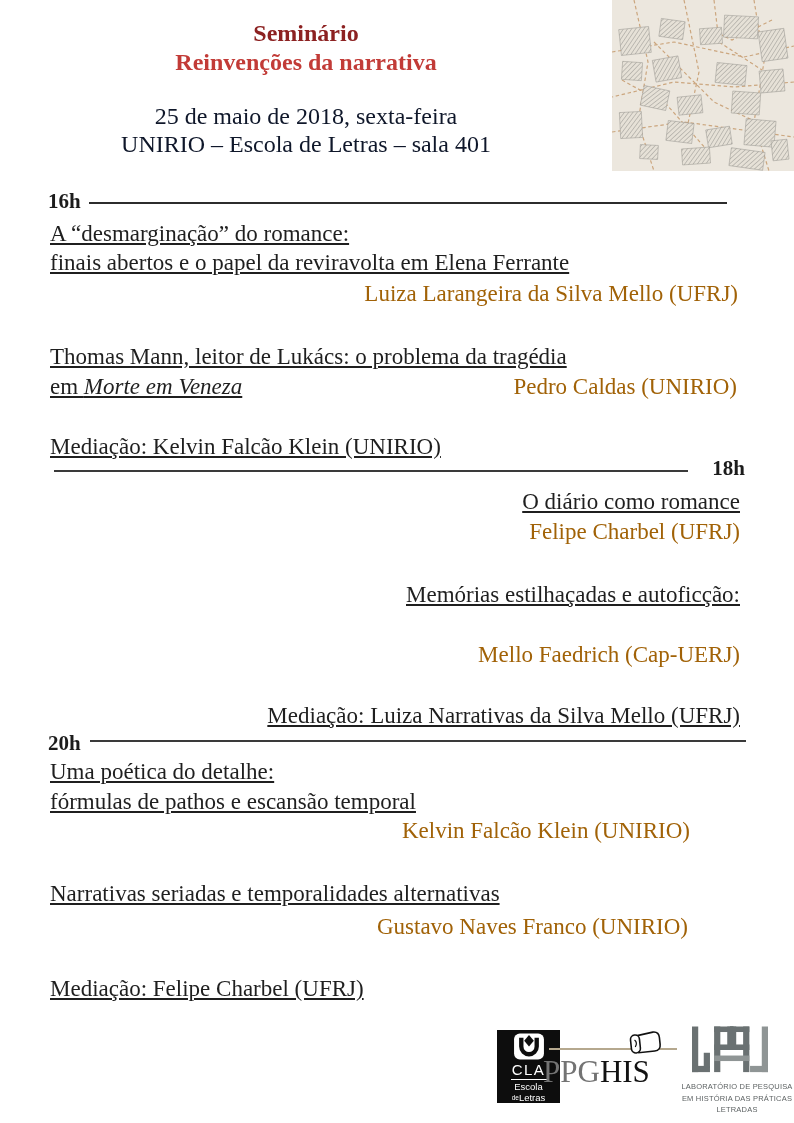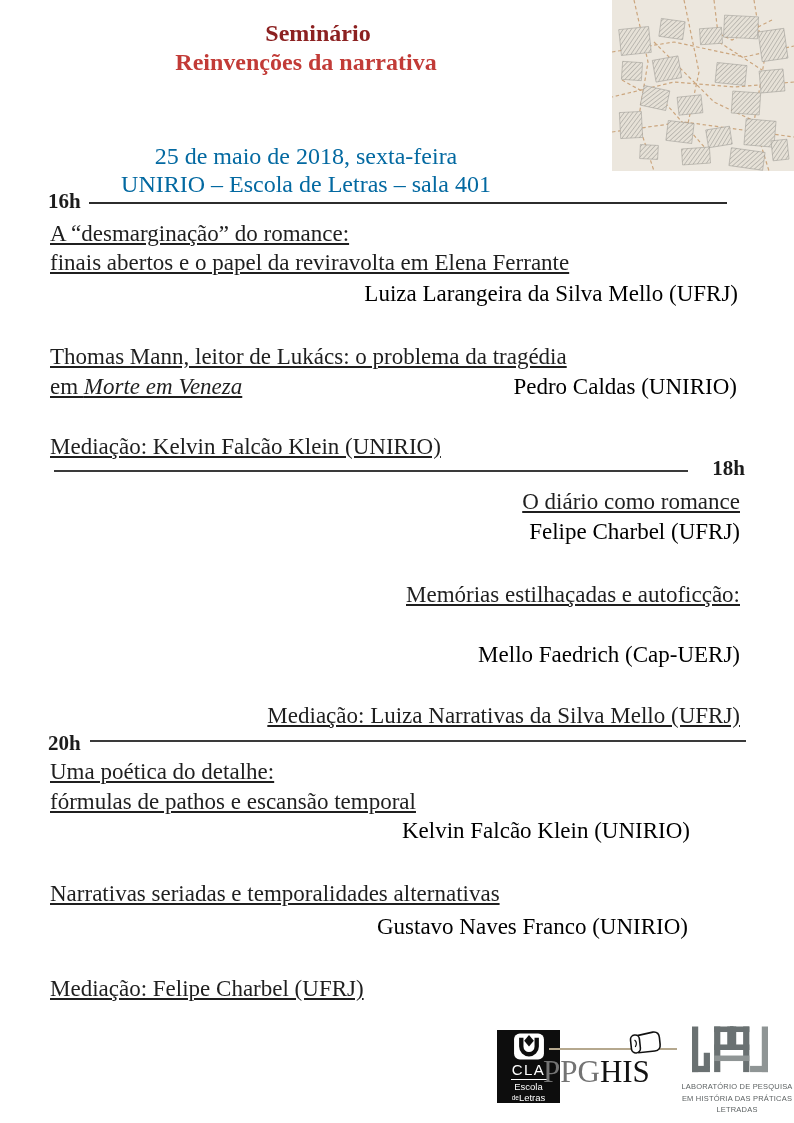--- a/index.html
+++ b/index.html
@@ -1,27 +1,27 @@
 <!DOCTYPE html>
 <html><head>
 <meta charset="utf-8">
 <style>
   html,body{margin:0;padding:0;background:#fff;}
   .page{position:relative;width:794px;height:1123px;background:#ffffff;overflow:hidden;
         font-family:"Liberation Serif","DejaVu Serif",serif;color:#1f1f1f;}
   .abs{position:absolute;white-space:nowrap;}
   
   .hdr{width:612px;text-align:center;font-weight:bold;font-size:24px;}
-  .hdr.title{color:#8c2121;margin-left:12px;}
+  .hdr.title{color:#8c2121;}
   .hdr.sub{color:#c23b37;}
-  .hdr.meta{color:#0369a1;font-weight:normal;margin-top:40px;}
+  .hdr.meta{color:#0f172a;font-weight:normal;}
   
   .time{font-size:21px;font-weight:bold;color:#1c1c1c;}
   .line{font-size:23px;line-height:28px;color:#1f1f1f;text-decoration:underline;}
-  .speaker{font-size:23px;line-height:28px;color:#000000;}
+  .speaker{font-size:23px;line-height:28px;color:#a16207;}
   .rule{position:absolute;height:2px;background:#3a3a3a;}
   .rule.dark{background:#2c2c2c;}
   .rt{text-align:right;}
   
   .cla-box{position:absolute;left:497px;top:1030px;width:63px;height:73px;background:#0d0d0d;
            display:flex;flex-direction:column;align-items:center;color:#fff;
            font-family:"Liberation Sans",sans-serif;}
   .cla-acronym{font-size:15px;letter-spacing:1.5px;line-height:17px;margin-top:1px;}
   .cla-div{width:36px;height:1px;background:#fff;margin:1px 0 1px 0;}
   .cla-s1{font-size:9.5px;line-height:11px;}

